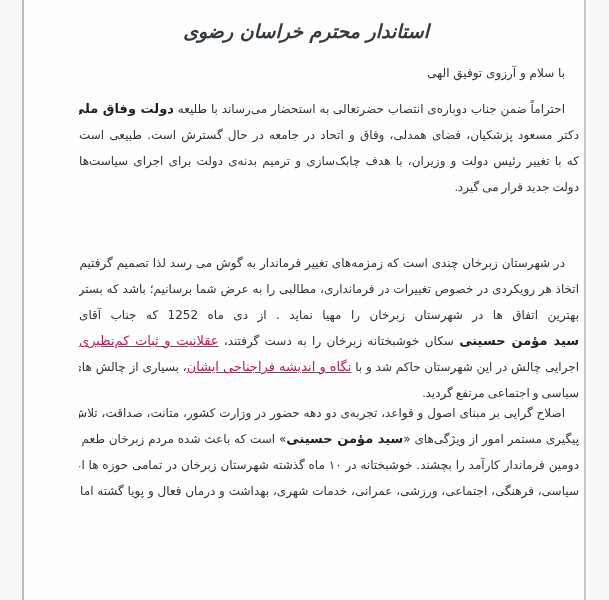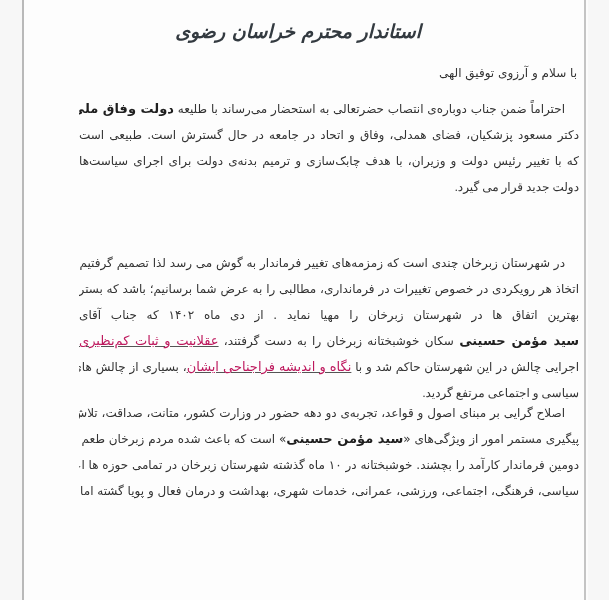--- a/index.html
+++ b/index.html
@@ -38,33 +38,33 @@
       position: absolute;
       left: 0;
       top: 0;
       width: 22px;
       height: 600px;
       background: #f7f7f7;
     }
     .title {
       position: absolute;
       top: 20px;
-      right: 188px;
+      right: 180px;
       font-family: "DejaVu Serif", serif;
       font-style: italic;
       font-weight: bold;
       font-size: 19px;
       color: #333a40;
       direction: rtl;
       white-space: nowrap;
     }
     .greeting {
       position: absolute;
       top: 66px;
-      right: 32px;
+      right: 44px;
       font-size: 12px;
       direction: rtl;
       white-space: nowrap;
       color: #333;
     }
     .para {
       position: absolute;
       right: 30px;
       width: 500px;
       direction: rtl;
@@ -116,21 +116,21 @@
 
 <div class="para p1">
     <span class="line first-indent"><span>احتراماً ضمن جناب دوباره‌ی انتصاب حضرتعالی  به استحضار می‌رساند با طلیعه </span><span class="bold">دولت وفاق ملی</span></span>
     <span class="line"><span>دکتر مسعود پزشکیان، فضای همدلی، وفاق و اتحاد در جامعه در حال گسترش است.  طبیعی است</span></span>
     <span class="line"><span>که با تغییر رئیس دولت و وزیران، با هدف چابک‌سازی و ترمیم بدنه‌ی دولت برای اجرای سیاست‌ها</span></span>
     <span class="line last"><span>دولت جدید قرار می گیرد.</span></span>
   </div>
 <div class="para p2">
     <span class="line first-indent"><span>در شهرستان زبرخان چندی است که زمزمه‌های تغییر فرماندار به گوش می رسد  لذا تصمیم گرفتیم ، قبل از</span></span>
     <span class="line"><span>اتخاذ هر رویکردی در خصوص تغییرات در فرمانداری، مطالبی را  به عرض شما برسانیم؛ باشد که بستر</span></span>
-    <span class="line"><span>بهترین اتفاق ها در شهرستان زبرخان را مهیا نماید .  از دی ماه ۱۴۰۲ که جناب آقای</span></span>
+    <span class="line"><span>بهترین اتفاق ها در شهرستان زبرخان را مهیا نماید .  از دی ماه 1252 که جناب آقای</span></span>
     <span class="line"><span class="bold">سید مؤمن حسینی</span><span> سکان  خوشبختانه زبرخان را به دست گرفتند، </span><span class="bold-ul">عقلانیت و ثبات کم‌نظیری</span></span>
     <span class="line"><span>اجرایی چالش در این شهرستان حاکم شد و با </span><span class="bold-ul">نگاه و اندیشه فراجناحی ایشان</span><span>، بسیاری از چالش های</span></span>
     <span class="line last"><span>سیاسی و اجتماعی  مرتفع گردید.</span></span>
   </div>
 <div class="para p3">
     <span class="line first-indent"><span>اصلاح گرایی بر مبنای اصول و قواعد، تجربه‌ی دو دهه حضور در وزارت کشور، متانت، صداقت، تلاش و</span></span>
     <span class="line"><span>پیگیری مستمر امور از ویژگی‌های  «</span><span class="bold">سید مؤمن حسینی</span><span>» است که باعث شده مردم زبرخان طعم حضور</span></span>
     <span class="line"><span>دومین فرماندار کارآمد را بچشند. خوشبختانه در ۱۰ ماه گذشته شهرستان زبرخان در تمامی حوزه ها اعم از</span></span>
     <span class="line"><span>سیاسی، فرهنگی، اجتماعی، ورزشی، عمرانی، خدمات شهری، بهداشت و درمان فعال و پویا گشته اما برای</span></span>
   </div>

